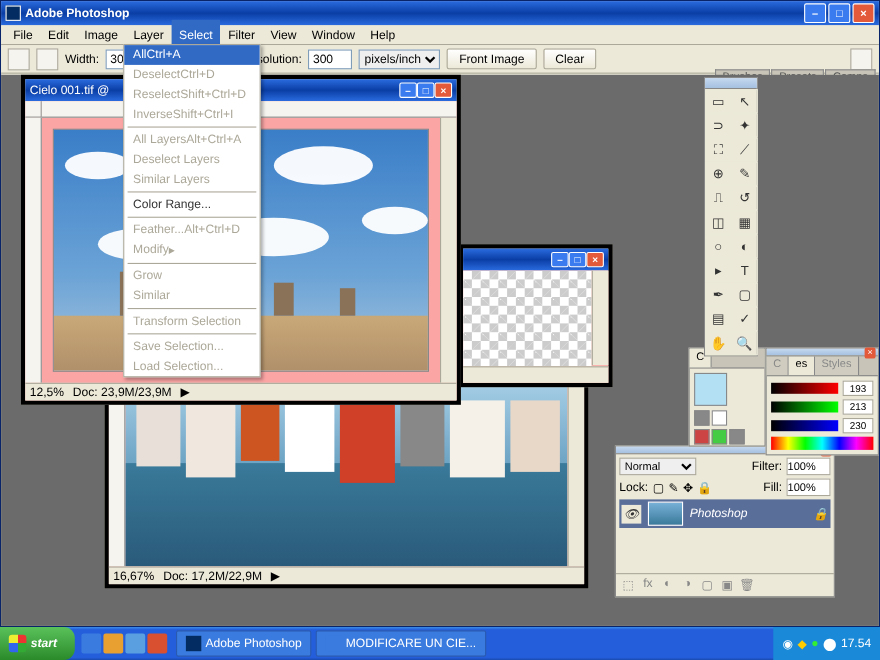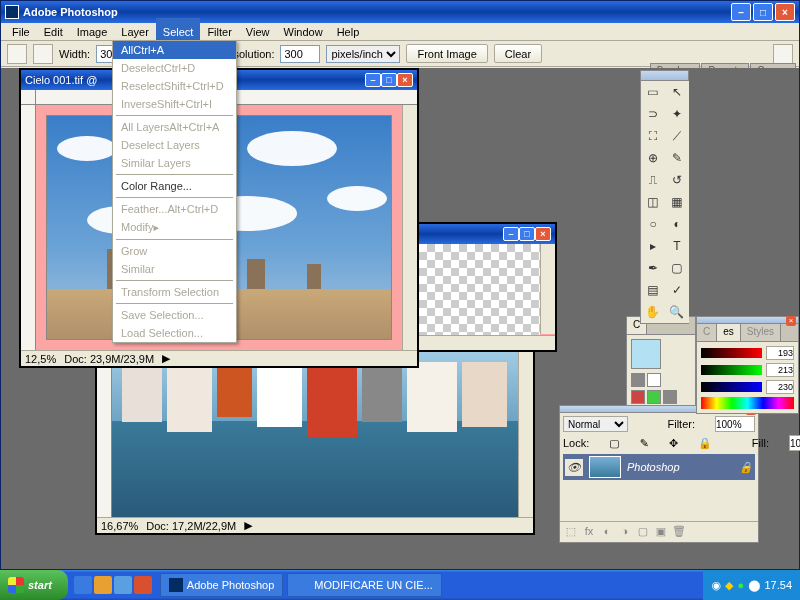--- a/index.html
+++ b/index.html
@@ -20,21 +20,21 @@
 .menubar span.active{background:#316ac5;color:#fff}
 
 .optbar{height:26px;border-bottom:1px solid #aca899;display:flex;align-items:center;padding:0 6px;gap:6px;background:#ece9d8}
 .opt-ico{width:20px;height:20px;border:1px solid #aca899;background:#f5f4ef}
 .optbar input{height:18px;border:1px solid #7f9db9;padding:0 3px;font-size:11px}
 .optbar select{height:18px;border:1px solid #7f9db9;font-size:11px}
 .optbar button{height:19px;border:1px solid #aca899;background:linear-gradient(#fff,#ece9d8);padding:0 10px;border-radius:2px}
 
 .workspace{position:absolute;top:67px;left:0;right:0;bottom:0;background:#6b6b6b}
 
-.doc{position:absolute;border:2px solid #000000;background:#ece9d8}
+.doc{position:absolute;border:4px solid #000000;background:#ece9d8}
 .doc-title{height:20px;background:linear-gradient(to bottom,#2a6bdf,#0a3ea5,#2a6bdf);display:flex;align-items:center;color:#fff;font-size:10px;padding:0 4px}
 .doc-title .t{flex:1}
 .doc-title .win-btn{width:16px;height:14px;font-size:9px}
 .doc-canvas{position:relative;background:#fca5a5}
 .ruler-h{position:absolute;left:15px;top:0;right:0;height:15px;background:#f5f4ef;border-bottom:1px solid #888;font-size:7px;color:#333}
 .ruler-v{position:absolute;left:0;top:15px;width:15px;bottom:16px;background:#f5f4ef;border-right:1px solid #888}
 .ruler-c{position:absolute;left:0;top:0;width:15px;height:15px;background:#f5f4ef;border-right:1px solid #888;border-bottom:1px solid #888}
 .canvas-area{position:absolute;left:15px;top:15px;right:15px;bottom:16px;overflow:hidden}
 .scroll-v{position:absolute;right:0;top:15px;width:15px;bottom:16px;background:#ece9d8;border-left:1px solid #aca899}
 .scroll-h{position:absolute;left:0;right:0;bottom:0;height:16px;background:#ece9d8;border-top:1px solid #aca899;display:flex;align-items:center;font-size:10px;padding-left:4px;gap:8px}
@@ -68,31 +68,31 @@
 
 .toolbox{position:absolute;left:640px;top:70px;width:49px;background:#ece9d8;border:1px solid #888}
 .toolbox-head{height:10px;background:linear-gradient(#c5d8ef,#a5c0e0);border-bottom:1px solid #888}
 .tool-grid{display:grid;grid-template-columns:1fr 1fr}
 .tool{width:24px;height:22px;border:1px solid #ece9d8;display:flex;align-items:center;justify-content:center;font-size:12px;color:#333}
 
 .tabwell{position:absolute;right:3px;top:62px;display:flex;gap:1px}
 .tabwell span{background:#c8c5b8;border:1px solid #888;border-bottom:none;padding:1px 6px;font-size:10px;color:#555}
 
 .layers-body{padding:3px;font-size:10px}
-.layers-row{display:flex;align-items:center;gap:20px;margin-bottom:3px}
+.layers-row{display:flex;align-items:center;gap:4px;margin-bottom:3px}
 .layers-row select,.layers-row input{height:16px;font-size:10px;border:1px solid #aca899}
 .layer-item{display:flex;align-items:center;background:#5a6e9a;color:#fff;padding:2px;font-style:italic}
 .layer-thumb{width:32px;height:22px;background:linear-gradient(#78b0d8,#3a7a9a);border:1px solid #fff;margin:0 6px}
 .layer-foot{display:flex;gap:2px;padding:3px;border-top:1px solid #aca899;font-size:10px;color:#888}
 .layer-foot span{width:16px;height:14px;text-align:center}
 
 .color-body{padding:4px}
 .slider-row{display:flex;align-items:center;gap:4px;margin-bottom:3px}
 .slider-row .track{flex:1;height:10px;background:linear-gradient(to right,#000,#fff);position:relative}
-.slider-row input{width:28px;height:14px;border:1px solid #aca899;font-size:9px;text-align:right}
+.slider-row input{width:28px;height:14px;border:1px solid #aca899;font-size:9px;text-align:center}
 .hue-strip{height:12px;background:linear-gradient(to right,red,yellow,lime,cyan,blue,magenta,red);margin-top:2px}
 
 .swatch-body{padding:4px;display:flex;gap:4px}
 .swatch-lg{width:30px;height:30px;background:#b4e0f4;border:1px solid #888}
 .swatch-sm{width:14px;height:14px;border:1px solid #888}
 
 .taskbar{position:absolute;left:0;bottom:0;width:800px;height:30px;background:linear-gradient(to bottom,#3a8ee8 0%,#245edb 8%,#245edb 92%,#1a4ab0 100%);display:flex;align-items:center}
 .start{height:30px;padding:0 16px 0 8px;background:linear-gradient(to bottom,#5ac25a,#2a8a2a);color:#fff;font-weight:bold;font-style:italic;display:flex;align-items:center;border-radius:0 10px 10px 0;gap:4px}
 .ql{display:flex;gap:2px;margin:0 6px}
 .ql span{width:18px;height:18px;border-radius:2px}

